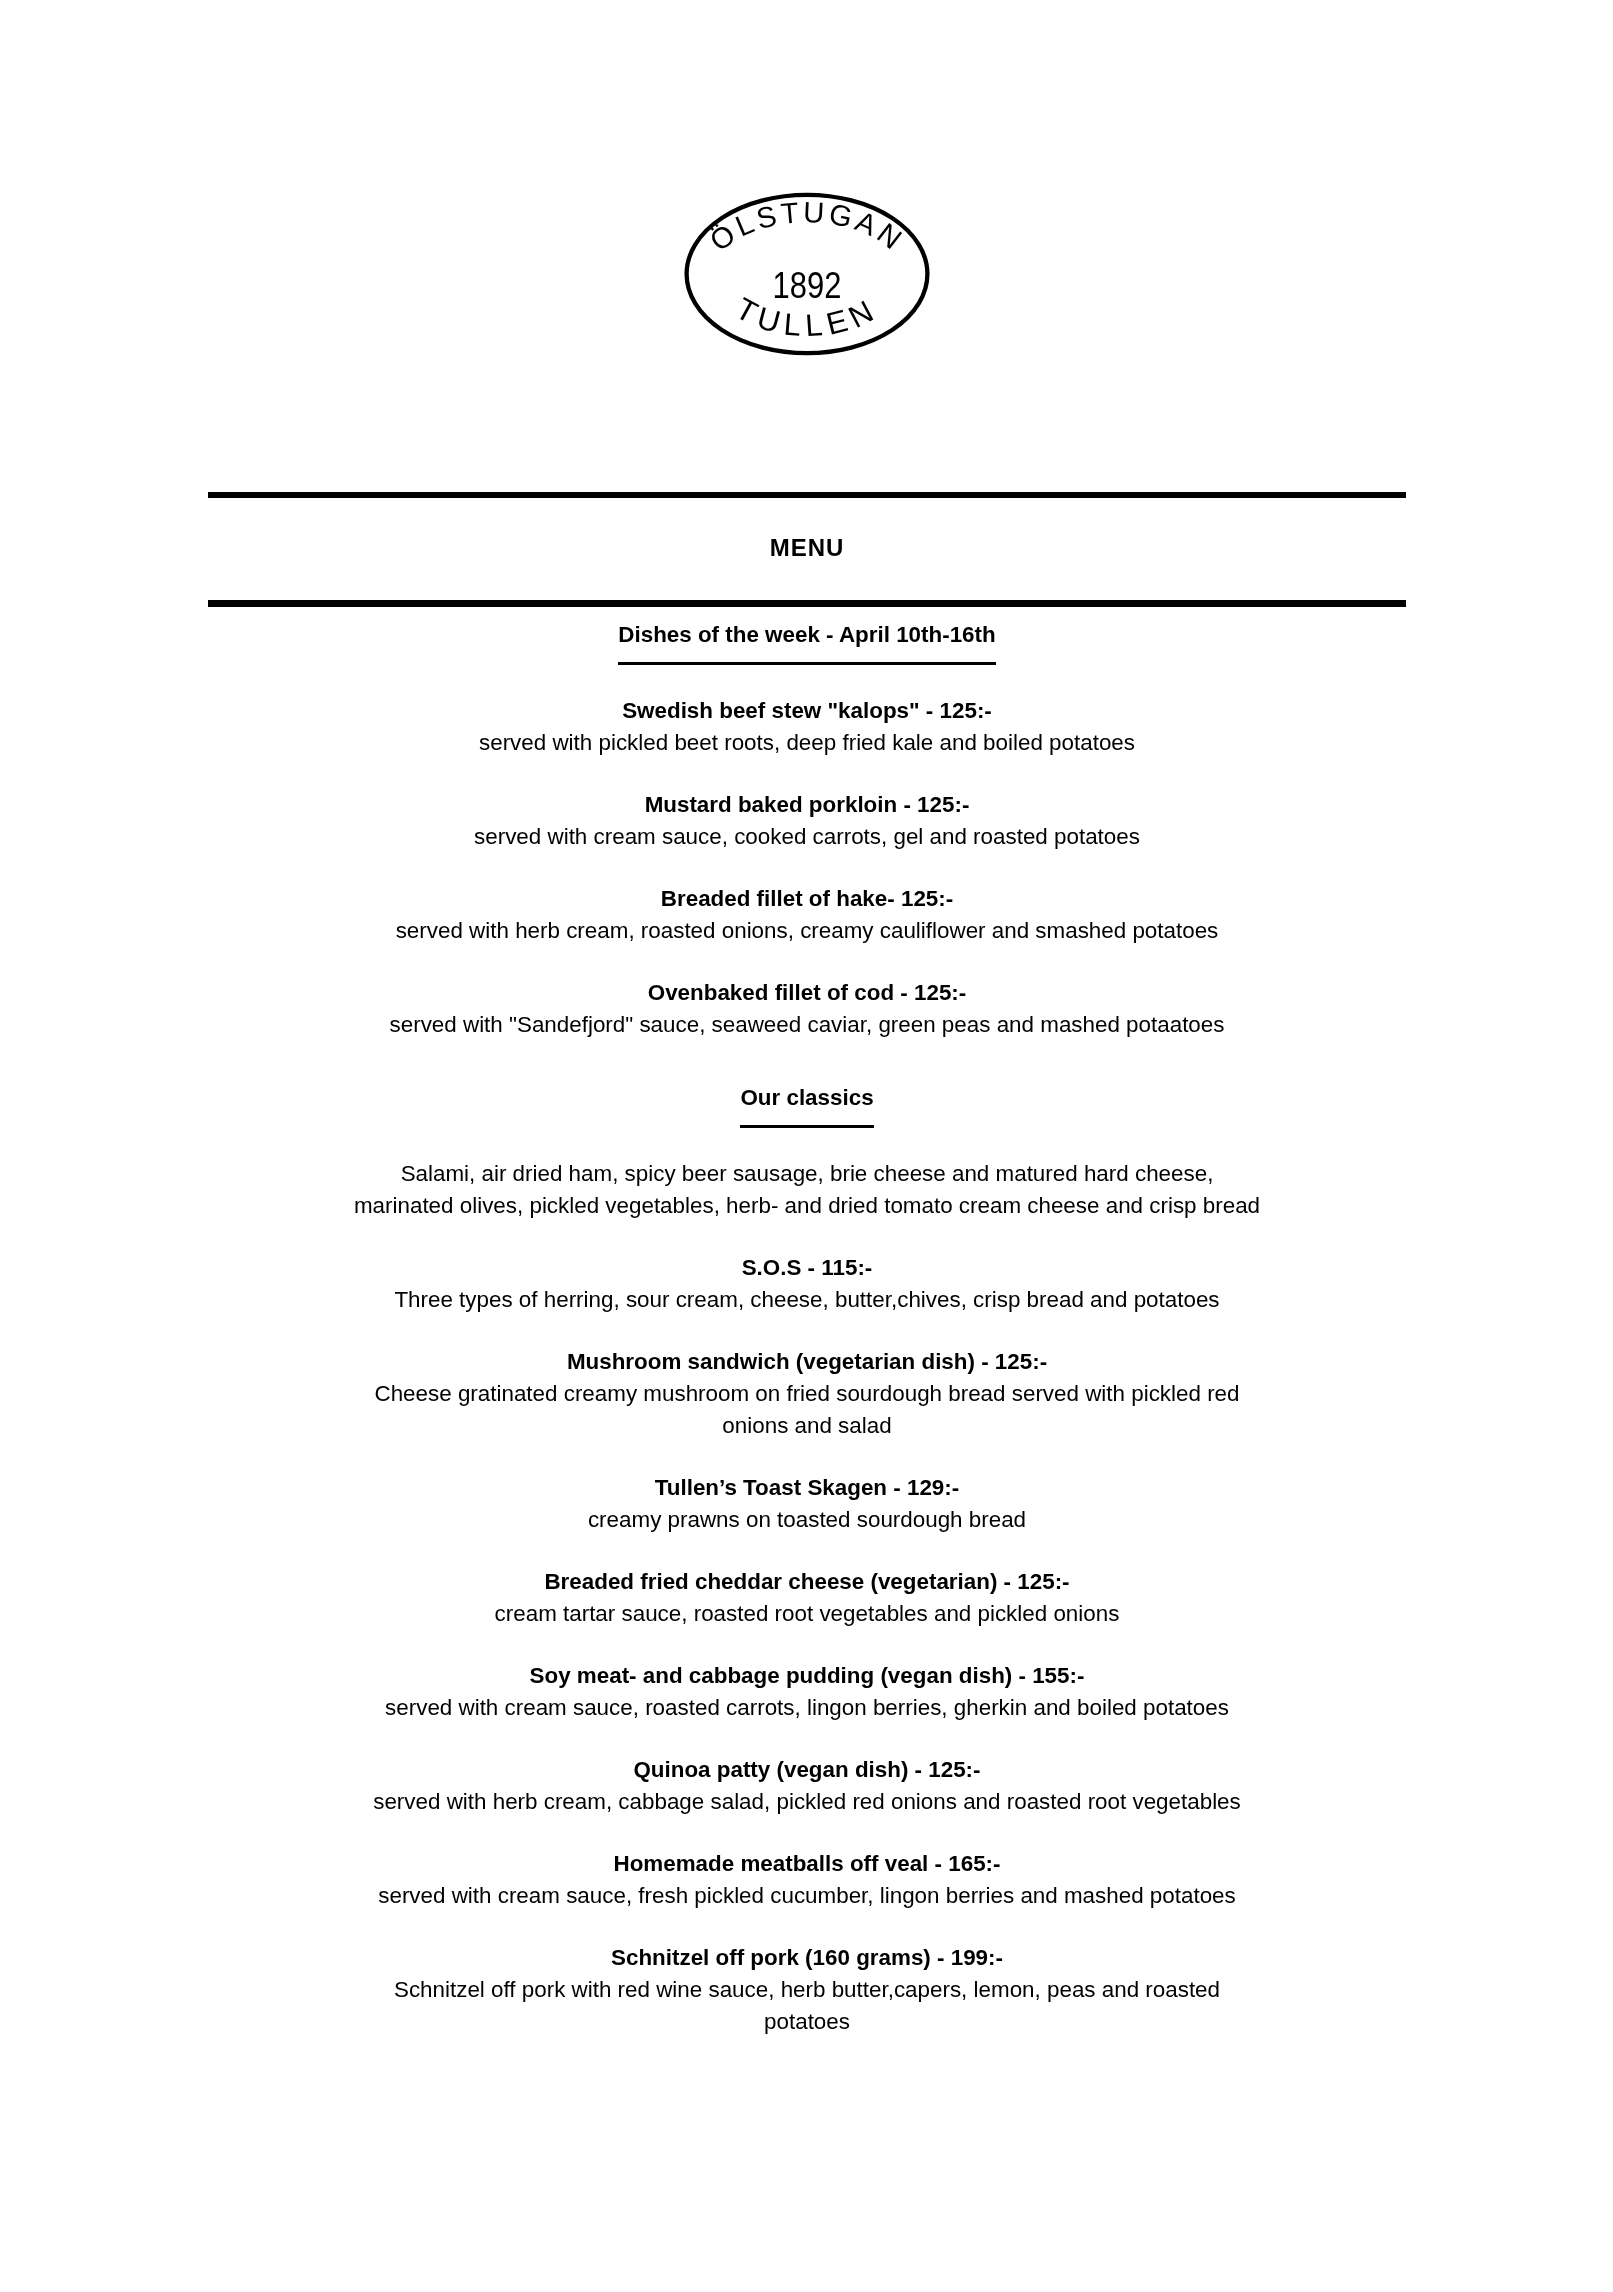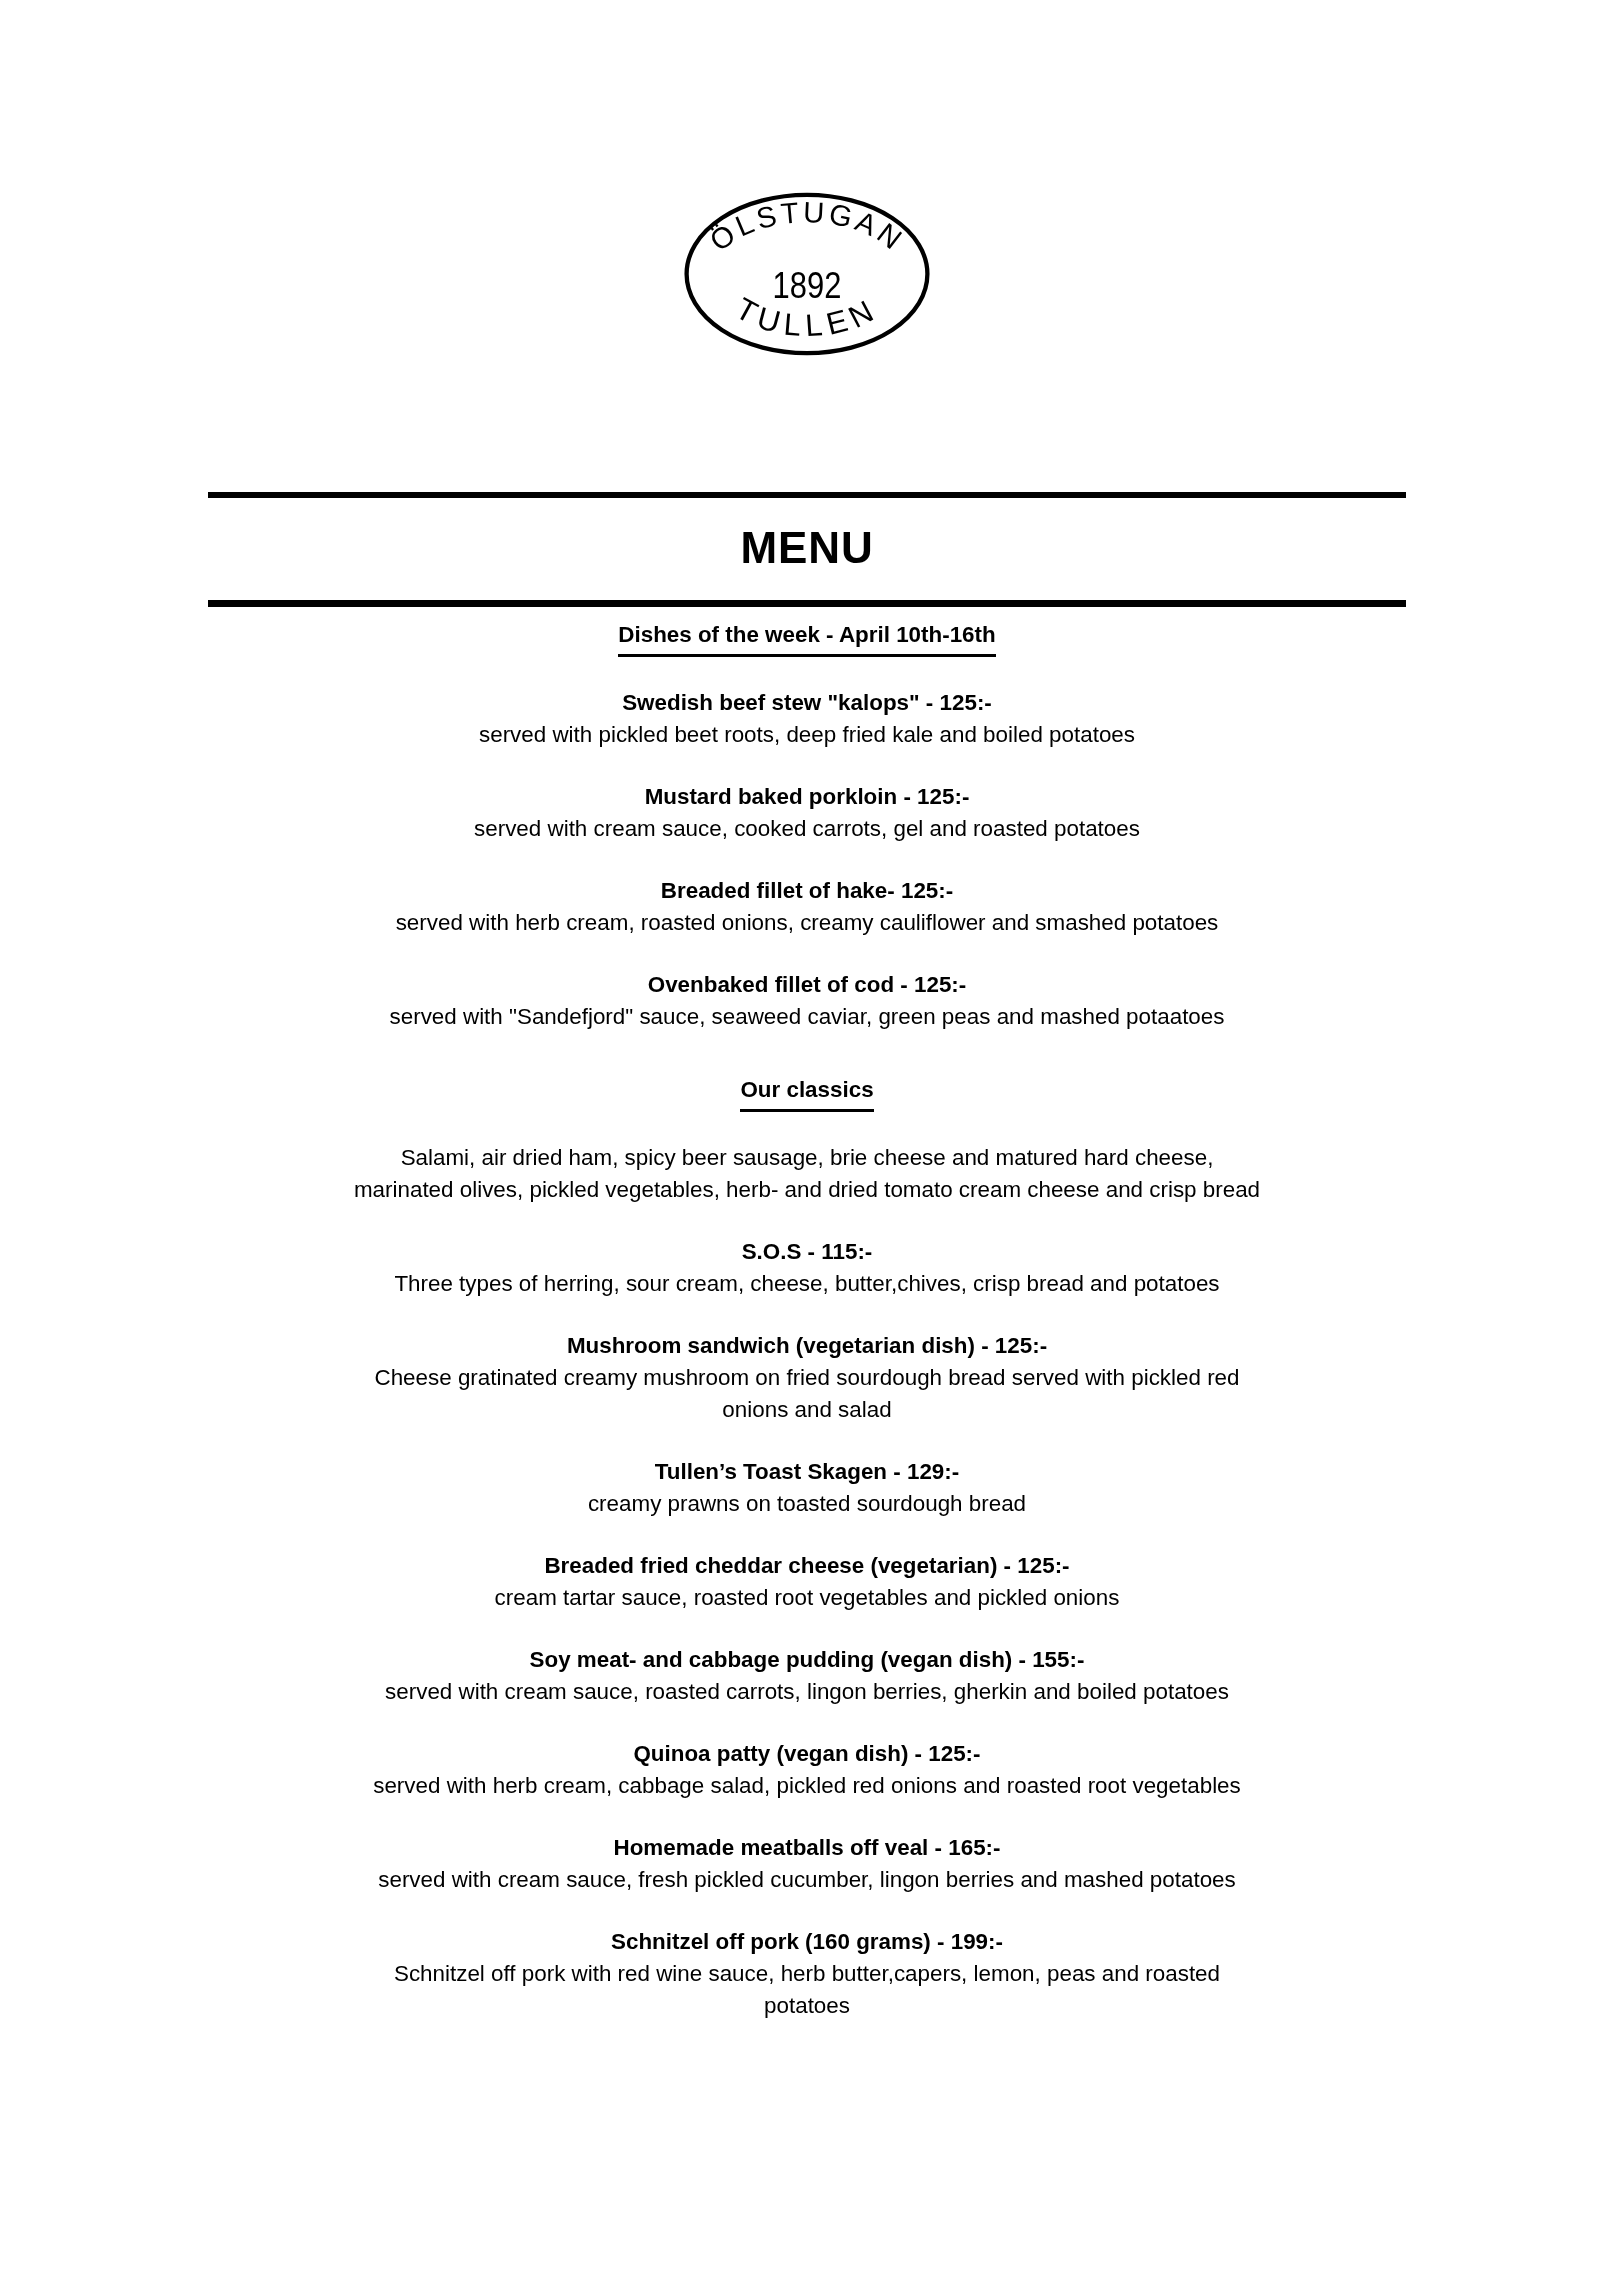--- a/index.html
+++ b/index.html
@@ -20,42 +20,42 @@
   .rule {
     width: 1198px;
     height: 6.3px;
     background: #000000;
     margin: 0 auto;
     border: none;
   }
   .rule-top { margin-top: 129px; }
   .menu-title {
     text-align: center;
-    font-size: 44px;
+    font-size: 24px;
     font-weight: bold;
     line-height: 41px;
     margin: 29px 0 32px 0;
     letter-spacing: 0.9px;
   }
   .content {
     width: 1198px;
     margin: 0 auto;
     text-align: center;
   }
   .section-heading {
     margin-top: 12.5px;
     font-size: 22.4px;
     line-height: 32px;
     font-weight: bold;
   }
   .section-heading.classics { margin-top: 41px; }
   .section-heading span {
     display: inline-block;
     border-bottom: 3.6px solid #000000;
-    padding-bottom: 3px;
+    padding-bottom: 11px;
     text-align: center;
   }
   .menu-item {
     margin-top: 30px;
     font-size: 22.4px;
     line-height: 32px;
   }
   .item-name { font-weight: bold; }
   .item-desc { white-space: pre-line; }
 </style>

